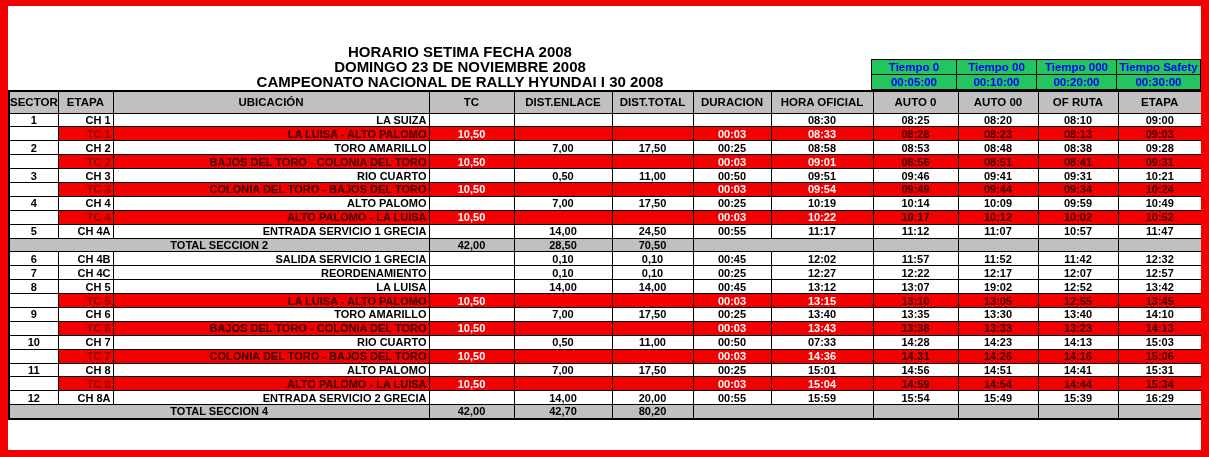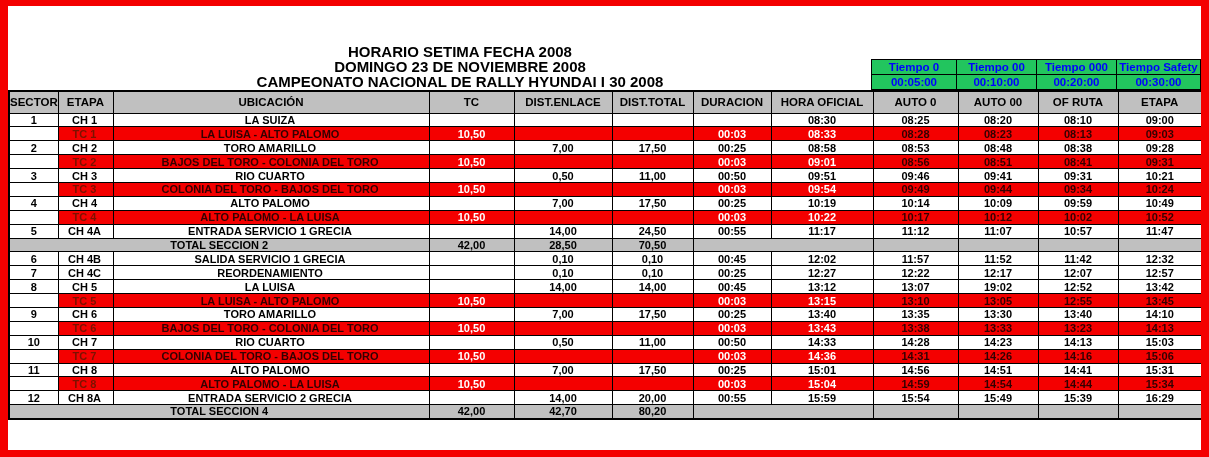--- a/index.html
+++ b/index.html
@@ -16,21 +16,21 @@
   .tiempo { position:absolute; right:0; bottom:0; width:329px; }
   .tiempo td { border:1px solid #000; background:#22c55e; color:#0000ff;
                font-weight:bold; font-size:11.5px; text-align:center; height:15px; overflow:hidden; white-space:nowrap; }
 
   .main { width:100%; border:2px solid #000; }
   .main th { background:#c0c0c0; border:1px solid #000; font-size:11.5px; font-weight:bold;
              height:22px; text-align:center; overflow:hidden; white-space:nowrap; }
   .main td { border:1px solid #000; font-size:11px; font-weight:bold; color:#000;
              height:13.9px; line-height:12px; text-align:center; padding:0 2px;
              overflow:hidden; white-space:nowrap; }
-  .main td.al { text-align:center; padding-left:0; }
+  .main td.al { text-align:right; padding-left:0; }
 
   tr.tc td { background:#f40000; color:#330000; }
   tr.tc td.c0 { background:#ffffff; }
   tr.tc td.c1 { color:#7a1200; }
   tr.tc td.c3, tr.tc td.c6, tr.tc td.c7 { color:#ffffff; }
 
   tr.total td { background:#c0c0c0; color:#000; }
 </style>
 </head>
 <body>
@@ -323,21 +323,21 @@
             <td class="c11">14:13</td>
           </tr>
           <tr class="ch">
             <td class="c0">10</td>
             <td class="c1 al">CH 7</td>
             <td class="c2 al">RIO CUARTO</td>
             <td class="c3"></td>
             <td class="c4">0,50</td>
             <td class="c5">11,00</td>
             <td class="c6">00:50</td>
-            <td class="c7">14:33</td>
+            <td class="c7">07:33</td>
             <td class="c8">14:28</td>
             <td class="c9">14:23</td>
             <td class="c10">14:13</td>
             <td class="c11">15:03</td>
           </tr>
           <tr class="tc">
             <td class="c0"></td>
             <td class="c1 al">TC 7</td>
             <td class="c2 al">COLONIA DEL TORO - BAJOS DEL TORO</td>
             <td class="c3">10,50</td>

